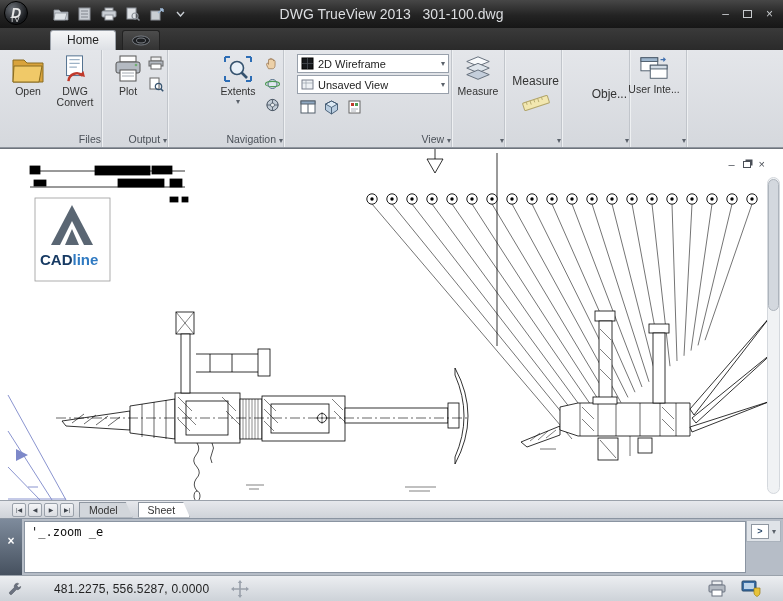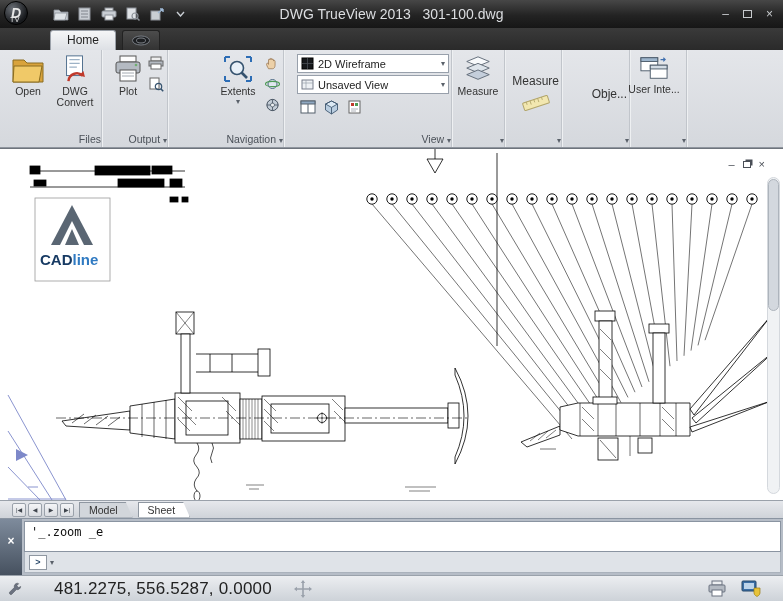--- a/index.html
+++ b/index.html
@@ -57,28 +57,28 @@
   .sheetbar { height:18px; background:linear-gradient(#e6e8ec,#cfd3d9); border-top:1px solid #9aa1aa; display:flex; align-items:center; padding-left:12px; gap:2px; flex:0 0 auto; }
   .navb { width:14px; height:14px; font-size:6px; display:flex; align-items:center; justify-content:center; background:linear-gradient(#f4f5f7,#d9dce1); border:1px solid #9aa1aa; border-radius:2px; color:#3f454d; }
   .stab { height:16px; line-height:15px; padding:0 14px 0 9px; font-size:10.5px; color:#333; background:#d2d6db; border:1px solid #8f97a1;
      clip-path:polygon(0 0, calc(100% - 7px) 0, 100% 100%, 0 100%); margin-left:3px; }
   .stab.active { background:#fff; }
 
   
   .cmdpalette { height:57px; background:#b6bdc7; display:flex; border-top:1px solid #8a94a1; flex:0 0 auto; }
   .cmd-side { width:22px; background:linear-gradient(#7e8b9c,#46515f); display:flex; justify-content:center; }
   .cmd-close { color:#fff; font-size:12px; font-weight:bold; margin-top:16px; line-height:12px; }
-  .cmd-main { flex:1; display:flex; flex-direction:column; padding:2px 2px 2px 2px; }
+  .cmd-main { flex:1; display:flex; flex-direction:row; padding:2px 2px 2px 2px; }
   .cmd-history { flex:1; background:#fff; border:1px solid #8a94a1; font-family:"DejaVu Sans Mono", monospace; font-size:12px; color:#111; padding:3px 6px; white-space:pre; }
   .cmd-inputrow { height:21px; background:#dfe3e8; border:1px solid #aab2bc; border-top:none; display:flex; align-items:center; padding:0 4px; gap:3px; }
   .cmd-prompt { width:18px; height:15px; background:#fff; border:1px solid #8f97a1; font-size:9px; font-weight:bold; color:#2c4a6b; display:flex; align-items:center; justify-content:center; }
 
   
   .statusbar { height:26px; background:linear-gradient(#eceef1,#cdd2d8); border-top:1px solid #9aa2ab; display:flex; align-items:center; padding:0 8px; flex:0 0 auto; }
-  .coords { font-size:17px; color:#222; margin-left:30px; letter-spacing:.2px; }
+  .coords { font-size:12px; color:#222; margin-left:30px; letter-spacing:.2px; }
   .cross { margin-left:22px; }
   .sb-right { margin-left:auto; display:flex; gap:14px; align-items:center; padding-right:14px; }
 </style>
 </head>
 <body>
 
 <div class="app">
 
   <div class="titlebar">
     <div class="app-logo">

